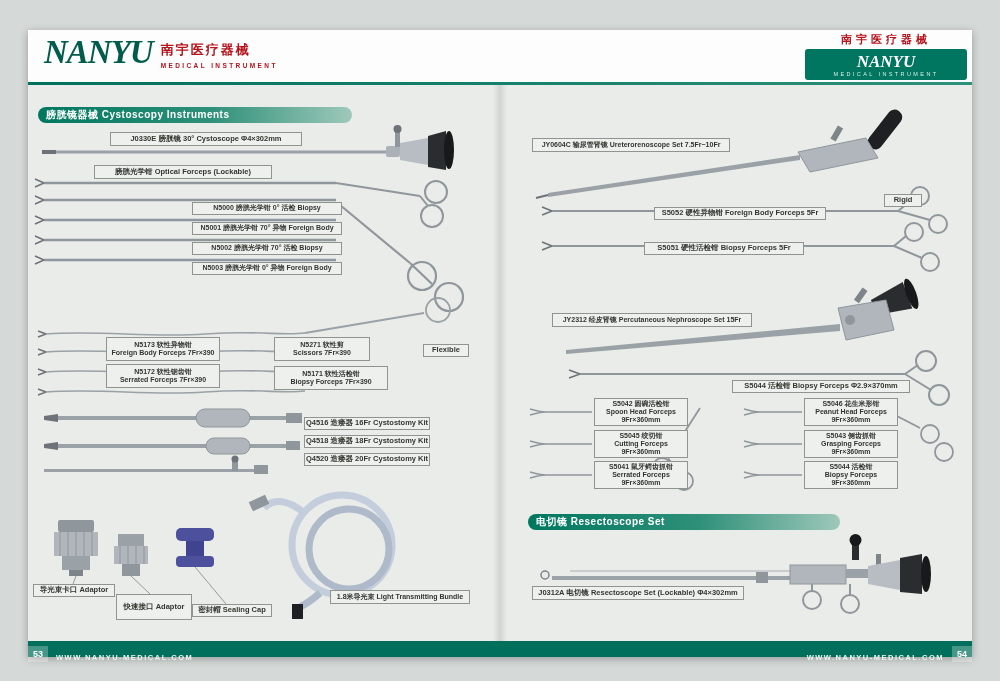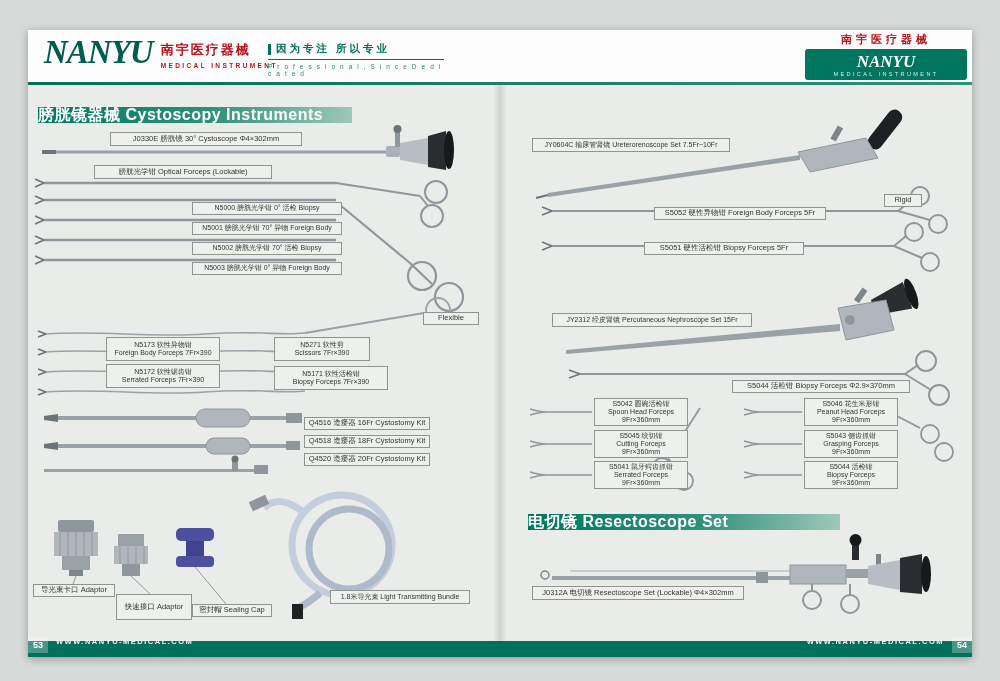--- a/index.html
+++ b/index.html
@@ -23,60 +23,53 @@
   .slogan-cn { color:#00705c; font-weight:bold; font-size:10.5px; letter-spacing:3px; padding-bottom:3px; border-bottom:1px solid #00705c; display:flex; align-items:center; gap:5px; }
   .slogan-tick { display:inline-block; width:3px; height:11px; background:#00705c; }
   .slogan-en { color:#2c8472; font-size:6.5px; letter-spacing:1.6px; padding-top:3px; }
   .logo-right { position:absolute; left:777px; top:2px; width:162px; }
   .logo-right-cn { color:#b5121b; font-weight:bold; font-size:11px; letter-spacing:4px; text-align:center; }
   .teal-block { margin-top:2px; height:31px; background:#00755f; border-radius:3px; display:flex; flex-direction:column; align-items:center; justify-content:center; }
   .nanyu2 { font-family:"Liberation Serif", serif; font-style:italic; font-weight:bold; font-size:17px; color:#ffffff; line-height:1; }
   .sub2 { font-size:5.5px; letter-spacing:2.4px; color:#d7eee8; margin-top:1px; }
 
   
-  .secbar { position:absolute; height:16px; z-index:3; color:#fff; font-size:16px; font-weight:bold; letter-spacing:.5px;
-            display:flex; align-items:center; 
-            background:linear-gradient(90deg,#00775f 0%, #2f9079 55%, #9ec8ba 100%); }
+  .secbar { position:absolute; height:16px; z-index:3; color:#fff; font-size:10px; font-weight:bold; letter-spacing:.5px;
+            display:flex; align-items:center; padding-left:8px;
+            background:linear-gradient(90deg,#00775f 0%, #2f9079 55%, #9ec8ba 100%);border-radius:8px; }
 
   
   .lbl { position:absolute; z-index:3; background:#eef0ed; border:1px solid #90948e; color:#33362f;
          font-size:7.5px; line-height:1.15; display:flex; align-items:center; justify-content:center;
-         text-align:center; padding:1px 16px; white-space:nowrap; overflow:hidden; }
+         text-align:center; padding:1px 16px; white-space:nowrap; overflow:hidden;font-weight:bold; }
   .stack { flex-direction:column; }
   .sm { font-size:7px; }
 
   
   .footerbar { position:absolute; left:28px; top:641px; width:944px; height:16px; background:#00705c; z-index:3;
                display:flex; align-items:center; justify-content:space-between; }
-  .fgroup { display:flex; align-items:flex-start; gap:8px; height:25px; }
+  .fgroup { display:flex; align-items:flex-end; gap:8px; height:25px; }
   .pnum { background:rgba(255,255,255,.28); color:#fff; font-size:9px; font-weight:bold; height:16px; min-width:20px;
           display:flex; align-items:center; justify-content:center; padding:0 5px; }
   .furl { color:#eaf4f1; font-size:7.5px; font-weight:bold; letter-spacing:1.5px; }
 </style>
 </head>
 <body>
 
 <div class="canvas">
   <div class="page"></div>
   <div class="content"></div>
 
   <div class="header">
     <div class="logo-left">
       <span class="nanyu">NANYU</span>
       <span class="logo-col">
         <span class="logo-cn">南宇医疗器械</span>
         <span class="logo-sub">MEDICAL  INSTRUMENT</span>
       </span>
-    </div>
-    <div class="slogan">
-      <div class="slogan-cn">
-        <span class="slogan-tick"></span>
-        <span>因为专注 所以专业</span>
-      </div>
-      <div class="slogan-en">P r o f e s s i o n a l ,  S i n c e  D e d i c a t e d</div>
     </div>
     <div class="logo-right">
       <div class="logo-right-cn">南宇医疗器械</div>
       <div class="teal-block">
         <div class="nanyu2">NANYU</div>
         <div class="sub2">MEDICAL INSTRUMENT</div>
       </div>
     </div>
   </div>
   <div class="toprule"></div>
@@ -299,21 +292,21 @@
     </g>
   </svg>
 
   <div class="secbar" style="left:38px;top:107px;width:314px">膀胱镜器械 Cystoscopy Instruments</div>
   <div class="lbl" style="left:110px;top:132px;width:192px;height:14px">J0330E 膀胱镜 30°  Cystoscope  Φ4×302mm</div>
   <div class="lbl" style="left:94px;top:165px;width:178px;height:14px">膀胱光学钳 Optical Forceps (Lockable)</div>
   <div class="lbl sm" style="left:192px;top:202px;width:150px;height:13px">N5000 膀胱光学钳  0°  活检 Biopsy</div>
   <div class="lbl sm" style="left:192px;top:222px;width:150px;height:13px">N5001 膀胱光学钳 70°  异物 Foreign Body</div>
   <div class="lbl sm" style="left:192px;top:242px;width:150px;height:13px">N5002 膀胱光学钳 70°  活检 Biopsy</div>
   <div class="lbl sm" style="left:192px;top:262px;width:150px;height:13px">N5003 膀胱光学钳  0°  异物 Foreign Body</div>
-  <div class="lbl" style="left:423px;top:312px;width:56px;height:13px">Flexible</div>
+  <div class="lbl" style="left:423px;top:344px;width:46px;height:13px">Flexible</div>
   <div class="lbl stack sm" style="left:106px;top:337px;width:114px;height:24px">
     <div>N5173 软性异物钳</div>
     <div>Foreign Body Forceps 7Fr×390</div>
   </div>
   <div class="lbl stack sm" style="left:274px;top:337px;width:96px;height:24px">
     <div>N5271 软性剪</div>
     <div>Scissors 7Fr×390</div>
   </div>
   <div class="lbl stack sm" style="left:106px;top:364px;width:114px;height:24px">
     <div>N5172 软性锯齿钳</div>

